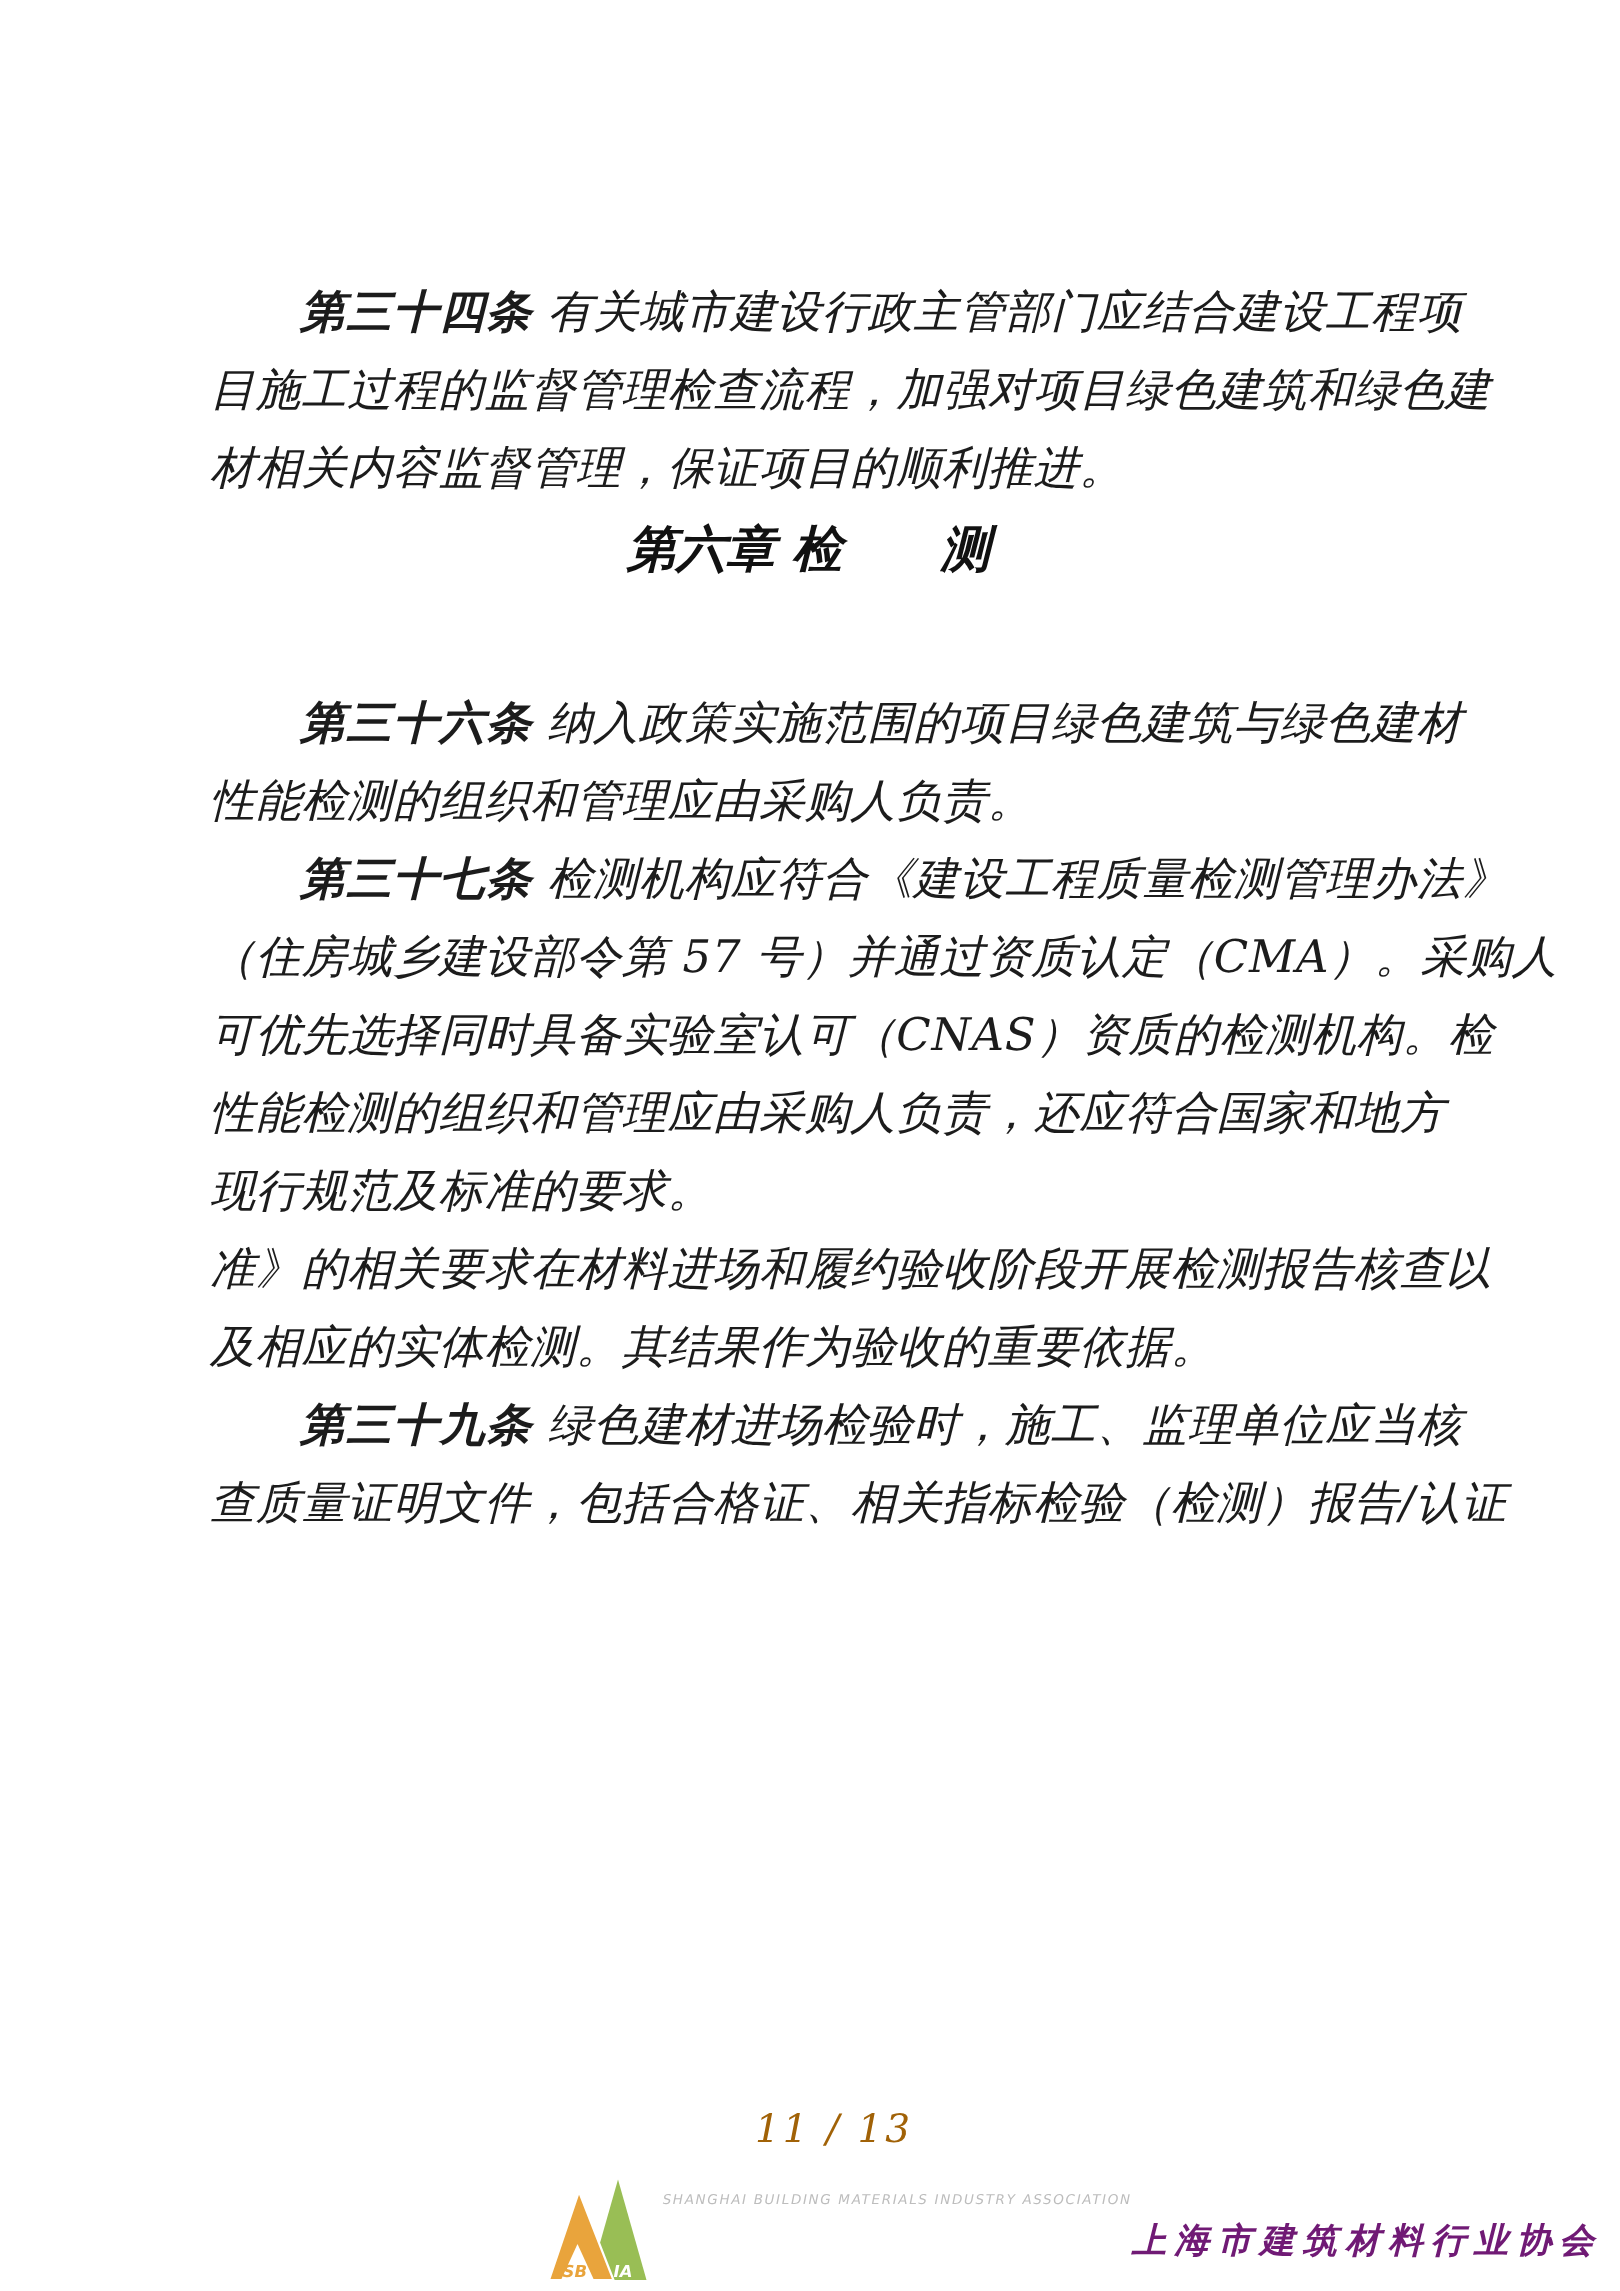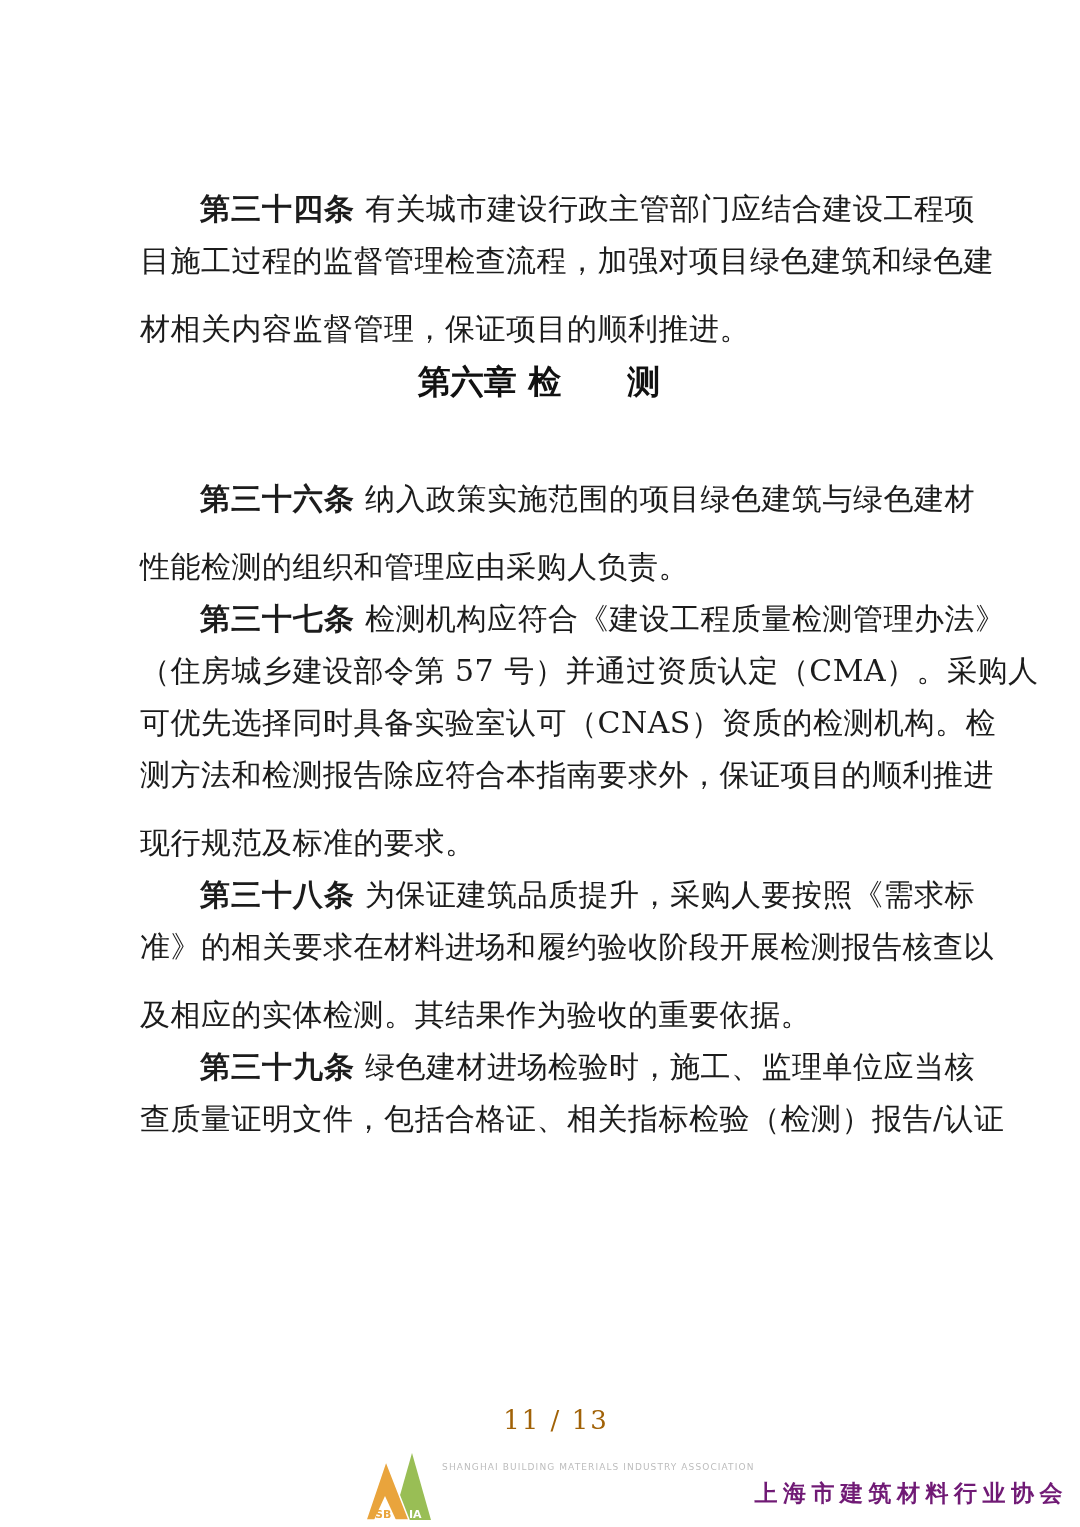--- a/index.html
+++ b/index.html
@@ -4,40 +4,40 @@
 <style>
   html, body { margin: 0; padding: 0; background: #ffffff; }
   .page {
     position: relative;
     width: 1080px;
     height: 1527px;
     background: #ffffff;
     overflow: hidden;
     font-family: "DejaVu Serif", "Liberation Serif", serif;
     color: #1c1c1c;
+    font-style: italic;
   }
   .doc-body {
     position: absolute;
     left: 140px;
     top: 183px;
     width: 798px;
   }
   .article { margin: 0; }
   .line {
     height: 52px;
     line-height: 52px;
     font-size: 30px;
     white-space: nowrap;
     text-align: justify;
     text-align-last: justify;
     letter-spacing: 0.5px;
   }
   .line.nofill {
     text-align-last: left;
-    margin-top: 16px;
   }
   .line.first { padding-left: 60px; }
   .lead {
     font-family: "DejaVu Sans", "Liberation Sans", sans-serif;
     font-weight: 700;
     letter-spacing: 1px;
   }
   .chapter-heading {
     margin-bottom: 64px;
     height: 54px;
@@ -106,25 +106,24 @@
       </div>
       <div class="chapter-heading">第六章 检　　测</div>
       <div class="article">
         <div class="line first"><span class="lead">第三十六条</span> 纳入政策实施范围的项目绿色建筑与绿色建材</div>
         <div class="line nofill">性能检测的组织和管理应由采购人负责。</div>
       </div>
       <div class="article">
         <div class="line first"><span class="lead">第三十七条</span> 检测机构应符合《建设工程质量检测管理办法》</div>
         <div class="line">（住房城乡建设部令第 57 号）并通过资质认定（CMA）。采购人</div>
         <div class="line">可优先选择同时具备实验室认可（CNAS）资质的检测机构。检</div>
-        <div class="line">测方法和检测报告除应符合本指南要求外，保证项目的顺利推进</div>
+        <div class="line">性能检测的组织和管理应由采购人负责，还应符合国家和地方</div>
         <div class="line nofill">现行规范及标准的要求。</div>
       </div>
       <div class="article">
-        <div class="line first"><span class="lead">第三十八条</span> 为保证建筑品质提升，采购人要按照《需求标</div>
         <div class="line">准》的相关要求在材料进场和履约验收阶段开展检测报告核查以</div>
         <div class="line nofill">及相应的实体检测。其结果作为验收的重要依据。</div>
       </div>
       <div class="article">
         <div class="line first"><span class="lead">第三十九条</span> 绿色建材进场检验时，施工、监理单位应当核</div>
         <div class="line">查质量证明文件，包括合格证、相关指标检验（检测）报告/认证</div>
       </div>
     </main>
 
   <div class="page-number">11 / 13</div>

